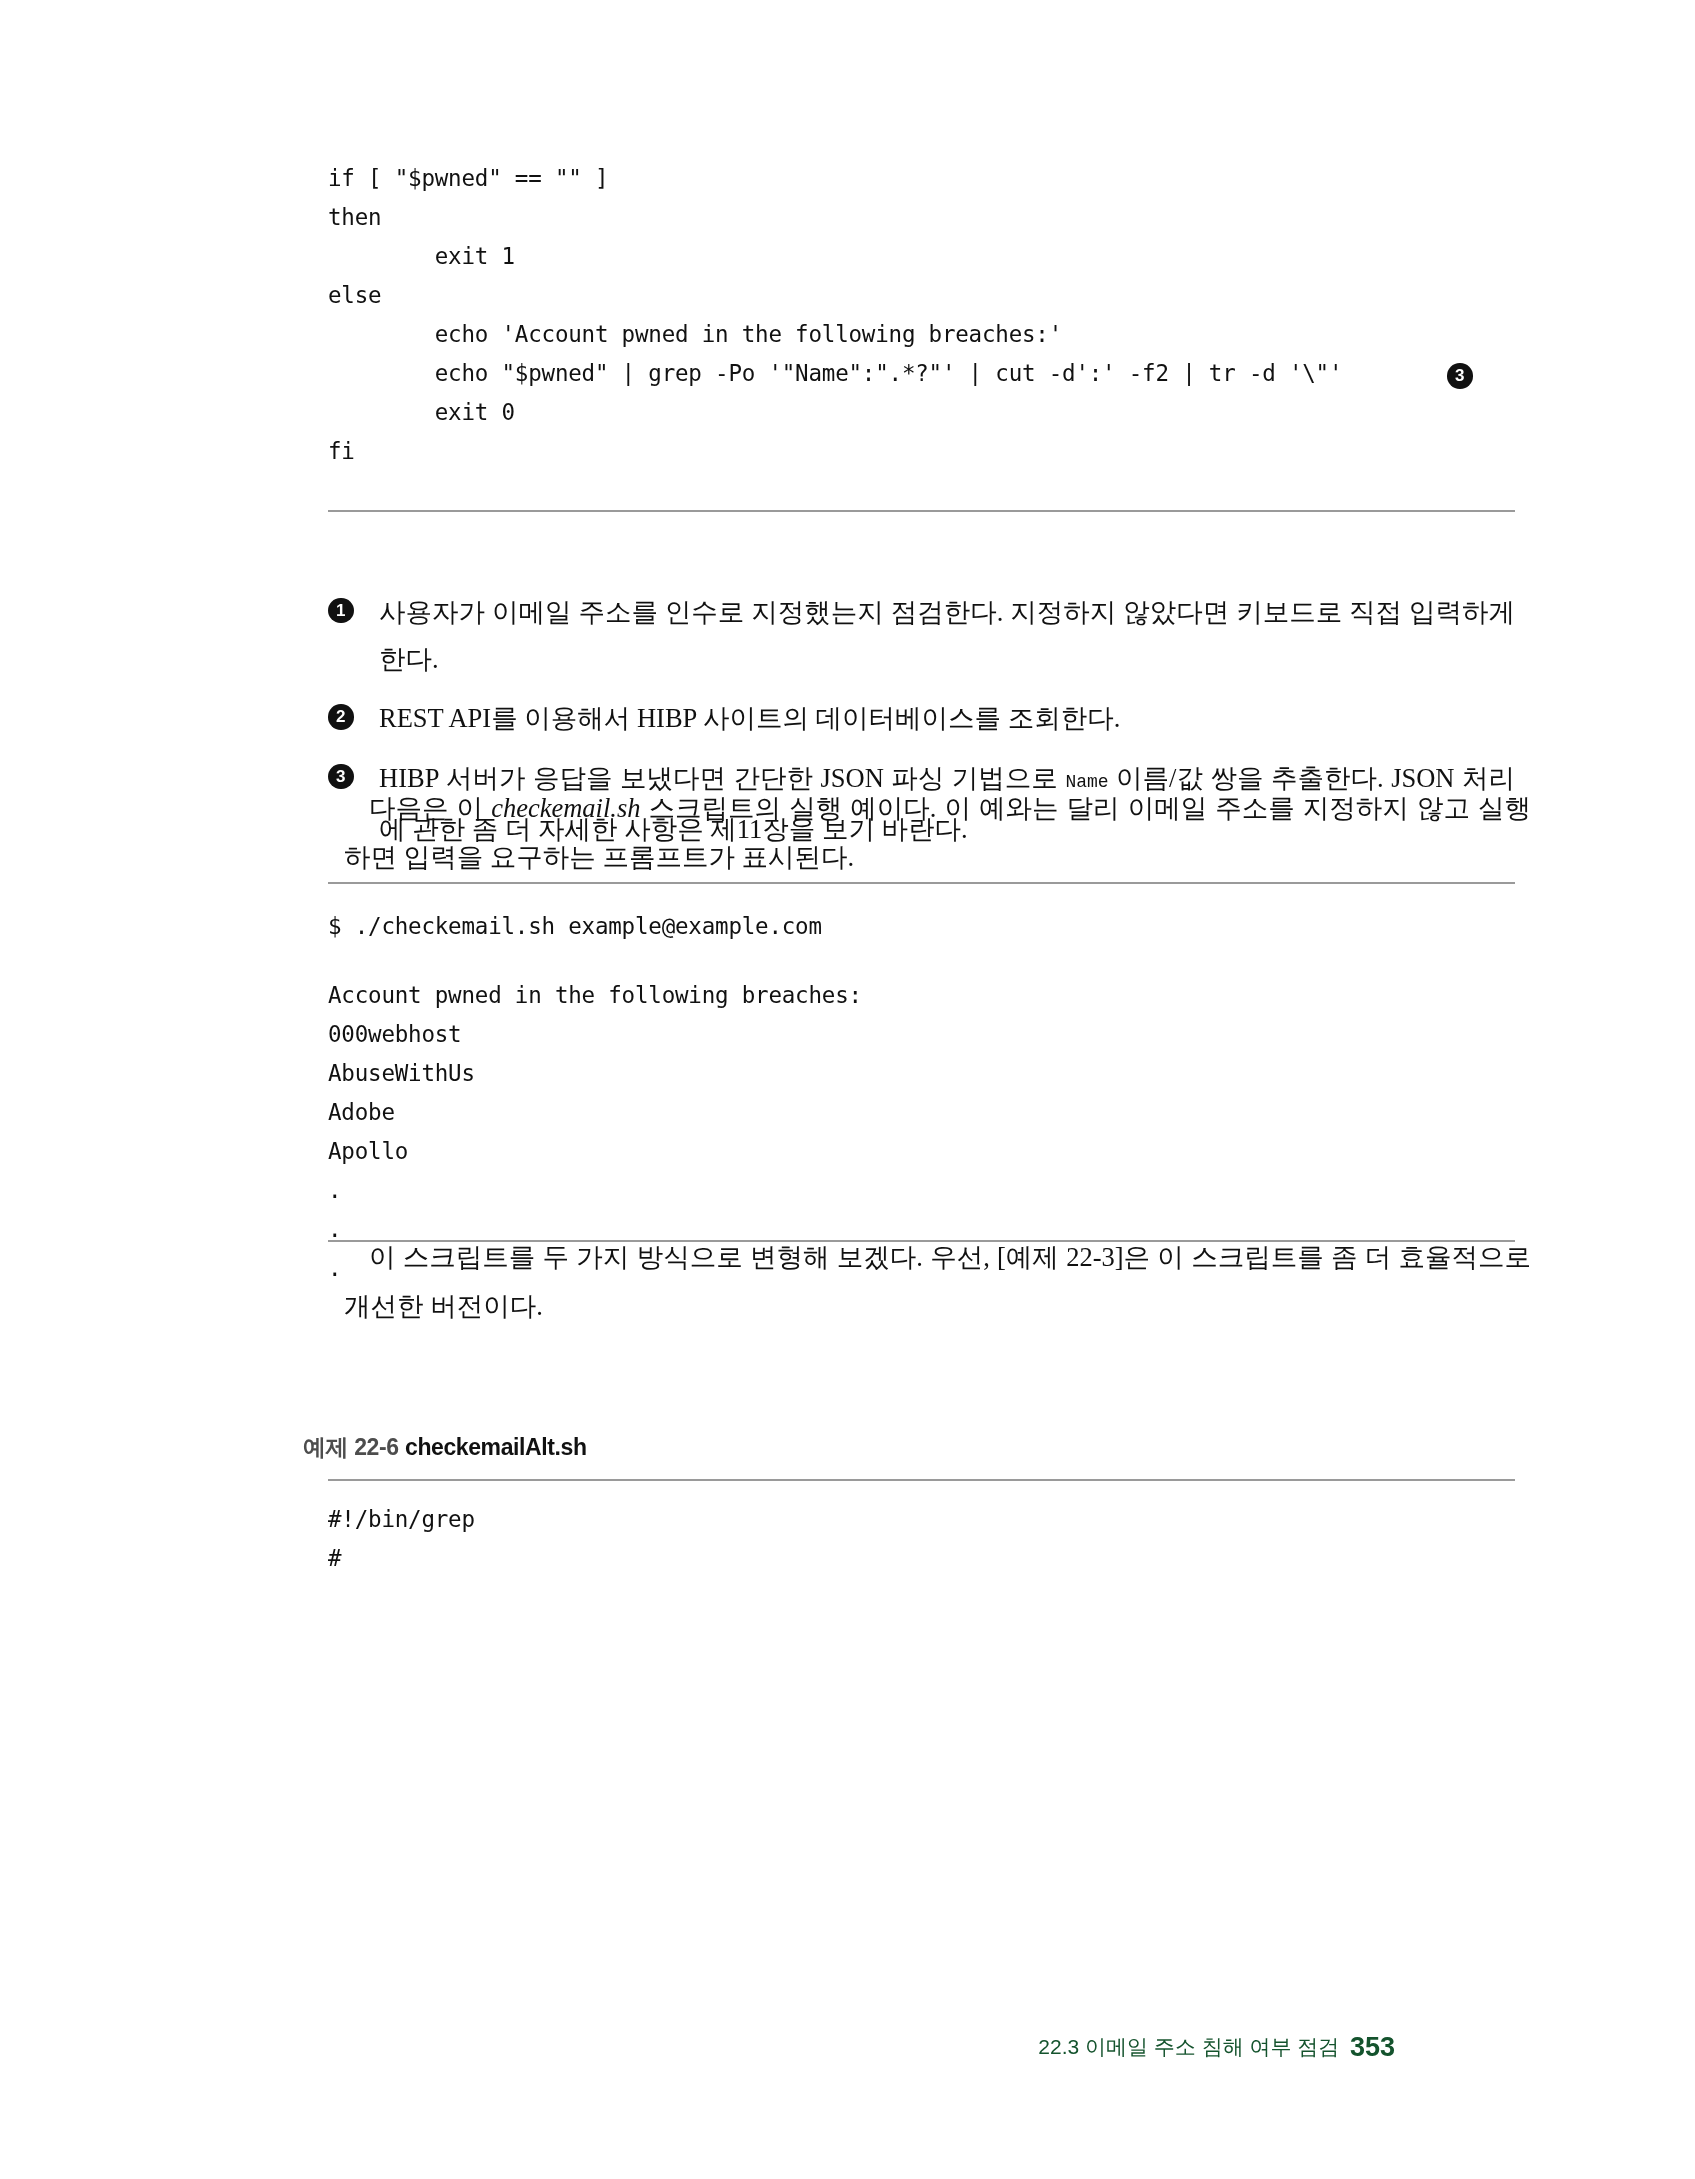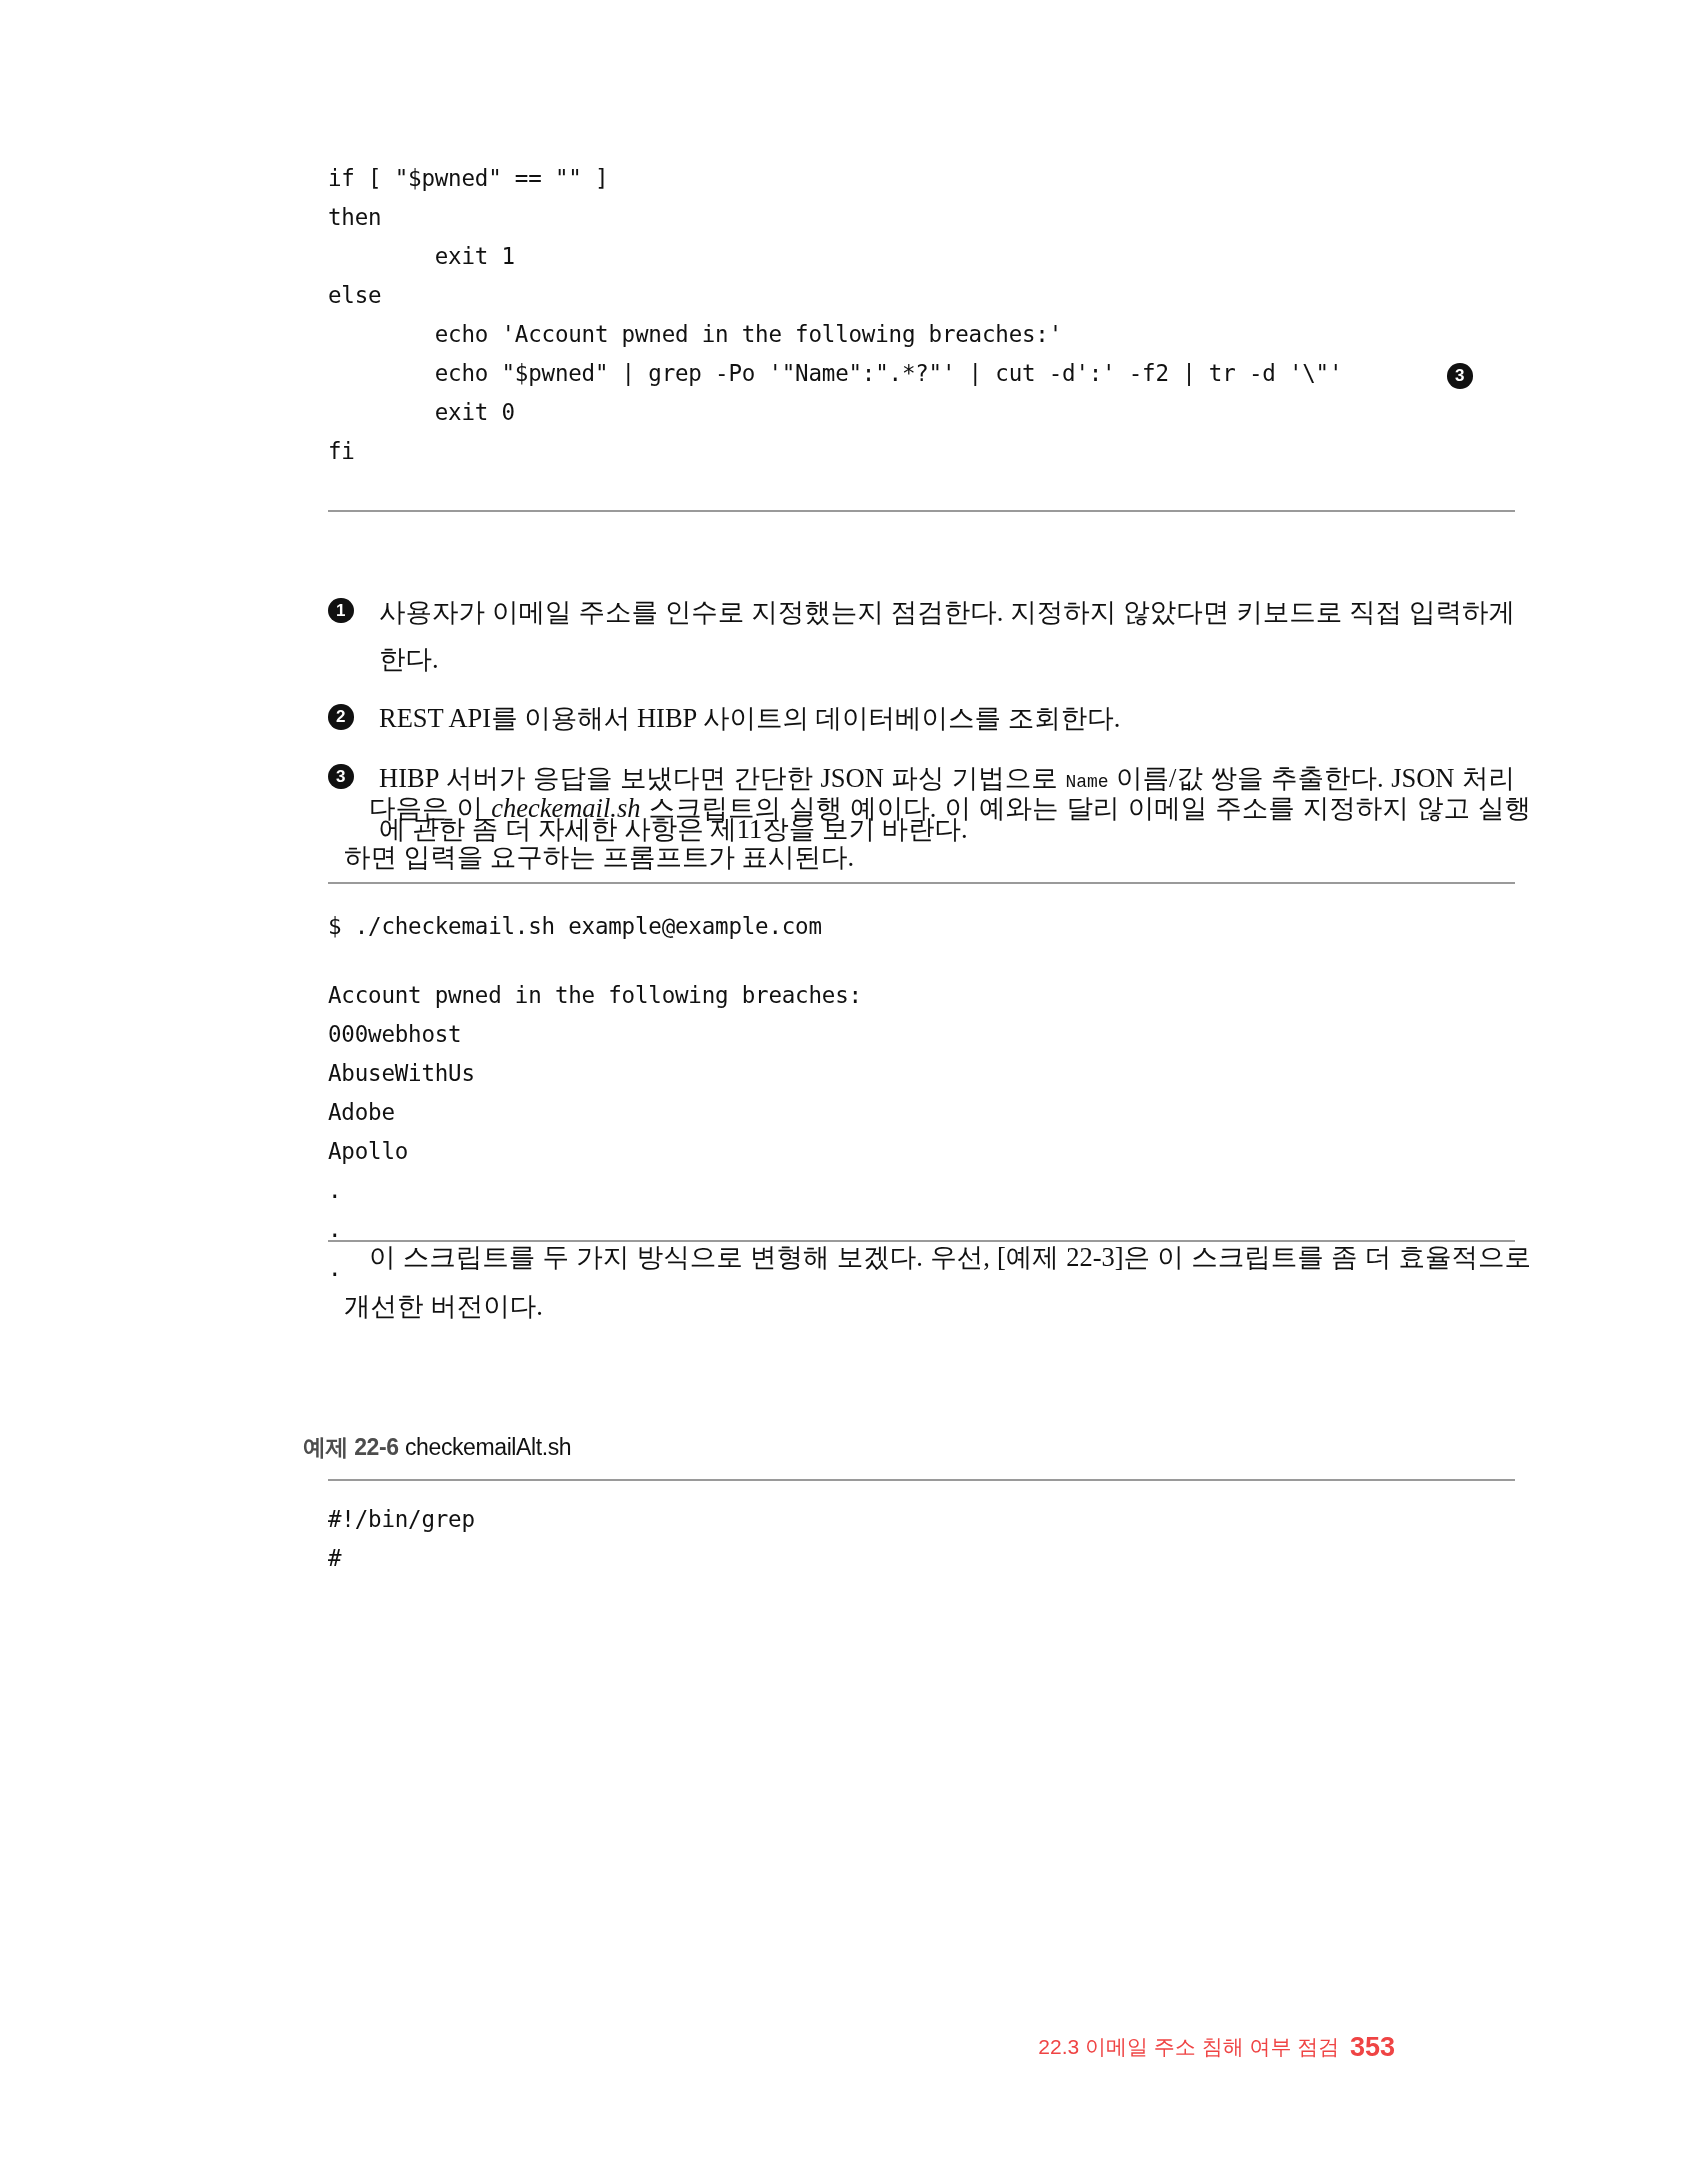--- a/index.html
+++ b/index.html
@@ -121,32 +121,32 @@
     font-size: 23px;
     font-family: "Liberation Sans", sans-serif;
     color: #111111;
   }
   .ex-title .label {
     font-weight: bold;
     color: #4d4d4d;
     letter-spacing: -0.4px;
   }
   .ex-title .name {
-    font-weight: normal;
+    font-weight: bold;
     color: #111111;
     letter-spacing: -0.4px;
   }
 
   .footer {
     position: absolute;
     right: 301px;
     bottom: 116px;
     font-family: "Liberation Sans", sans-serif;
     font-size: 21px;
-    color: #ef4444;
+    color: #14532d;
     white-space: nowrap;
   }
   .footer .pagenum {
     font-weight: bold;
     font-size: 27px;
     margin-left: 10.6px;
     vertical-align: -1.8px;
   }
 </style>
 </head>

